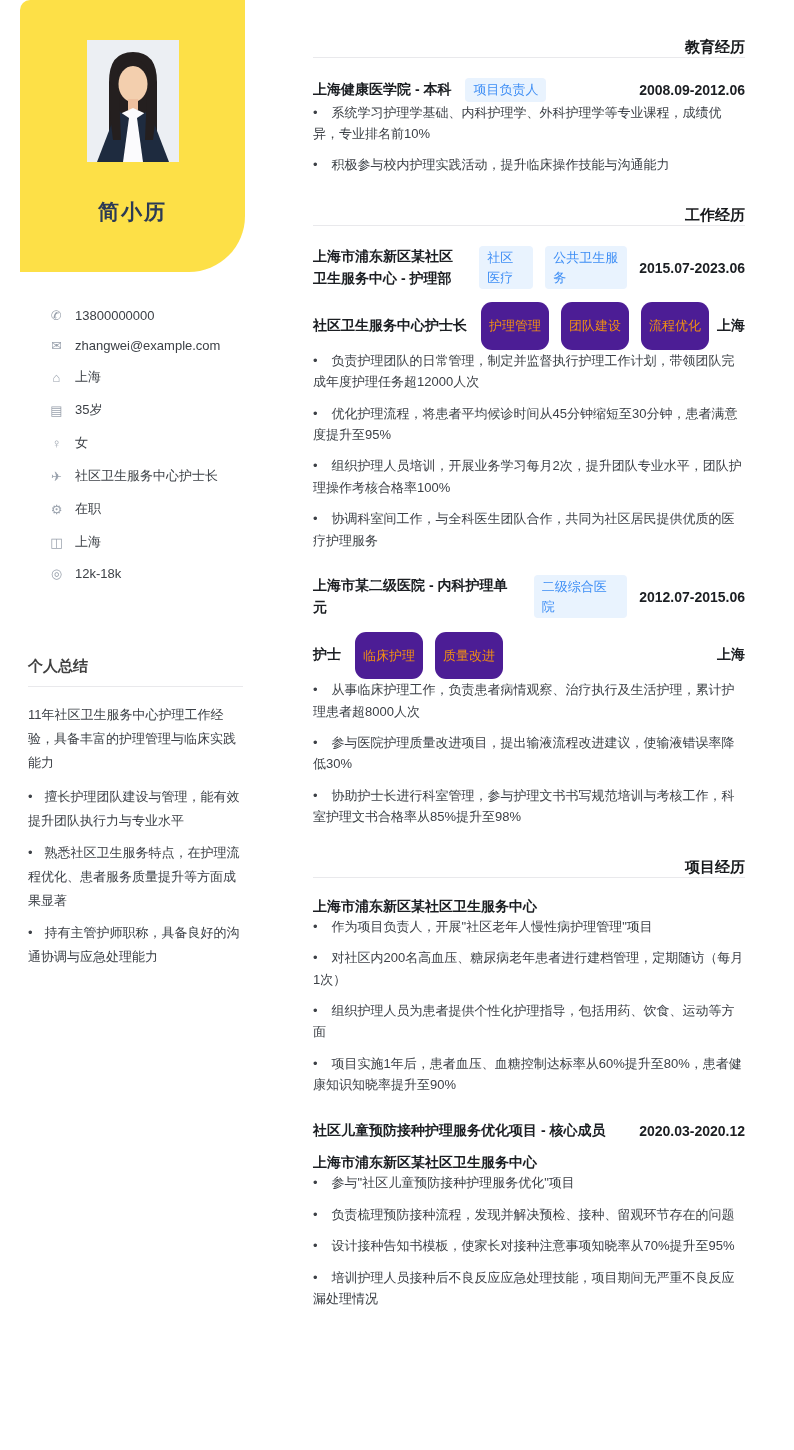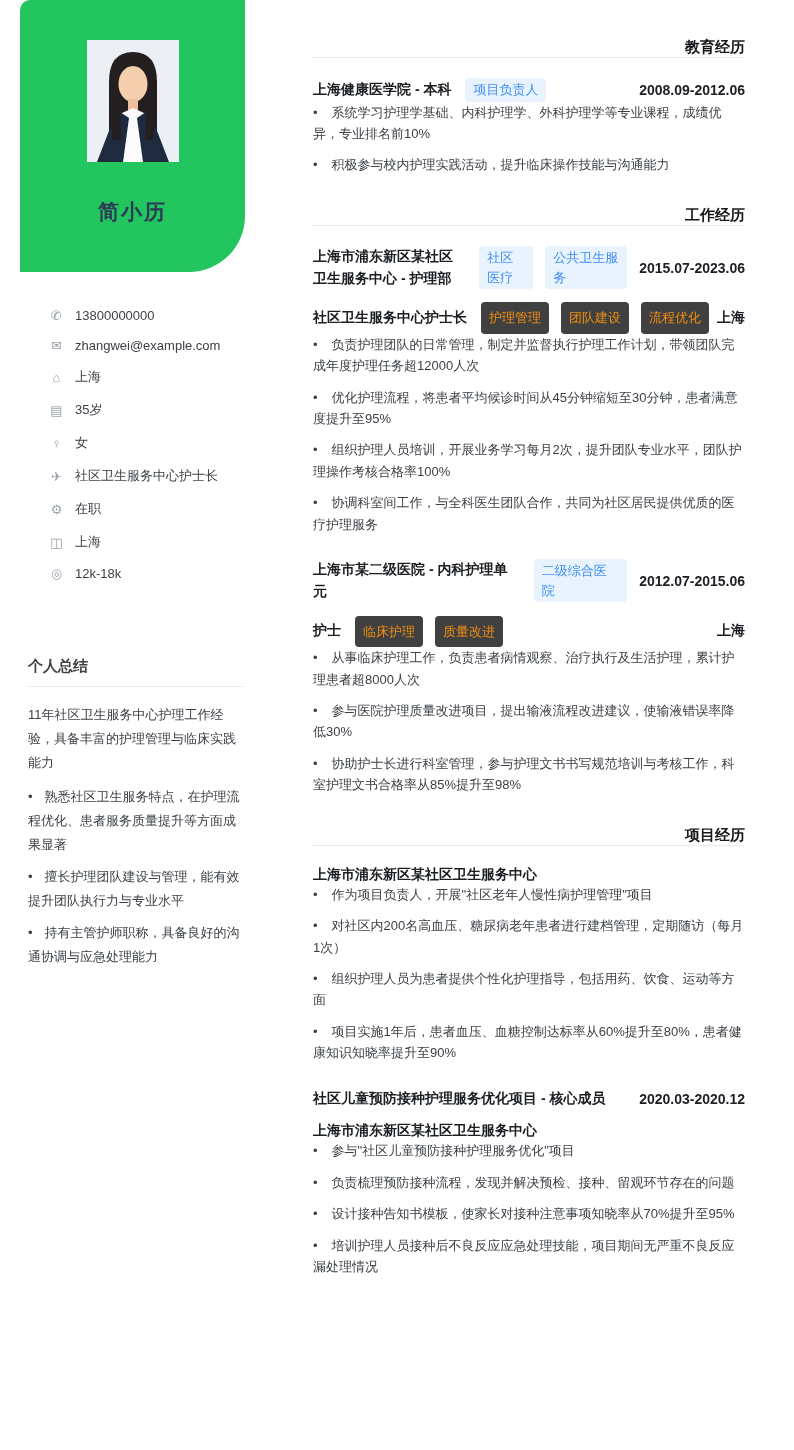--- a/index.html
+++ b/index.html
@@ -7,21 +7,21 @@
   body {
     width:794px; min-height:1450px;
     font-family:"Liberation Sans","DejaVu Sans",sans-serif;
     color:#3c4046;
   }
   .page { display:flex; width:794px; padding:0 49px 30px 20px; }
 
   
   .sidebar { width:225px; flex-shrink:0; }
   .profile-block {
-    width:225px; height:272px; background:#22c55e;
+    width:225px; height:272px; background:#fde047;
     border-radius:10px 0 56px 0;
     display:flex; flex-direction:column; align-items:center;
   }
   .photo {
     width:92px; height:122px; margin-top:40px; overflow:hidden;
     background:#eceff3;
   }
   .photo svg { display:block; }
   .name {
     margin-top:36px; font-size:21px; font-weight:700; color:#2b3a55;
@@ -63,22 +63,22 @@
   .date {
     margin-left:auto; font-size:14px; font-weight:700; color:#1b1e22;
     white-space:nowrap; padding-left:12px;
   }
   .tag-blue {
     background:#e9f3fe; color:#3e8ef5; font-size:13px; line-height:1.5;
     padding:2px 8px; border-radius:4px; display:inline-block;
   }
   .tw-56 { width:54px; } .tw-80 { width:82px; }
   .tag-orange {
-    background:#404040; color:#f08f13; font-size:13px; line-height:1.5;
-    padding:6px 8px; border-radius:4px; display:inline-block;
+    background:#4c1d95; color:#f08f13; font-size:13px; line-height:1.5;
+    padding:14px 8px; border-radius:11px; display:inline-block;
   }
   .role-line { display:flex; align-items:center; margin-top:13px; }
   .role-name { font-size:14px; font-weight:700; color:#1b1e22; }
   .role-tags { display:flex; gap:12px; margin-left:14px; }
   .loc { margin-left:auto; font-size:14px; font-weight:700; color:#1b1e22; }
   .sub-line { margin-top:13px; font-size:14px; font-weight:700; color:#1b1e22; }
   ul.bullets { list-style:none; }
   ul.bullets li {
     font-size:13px; line-height:1.65; color:#3c4046; margin-bottom:10px;
   }
@@ -144,22 +144,22 @@
       <li>
         <span class="c-icon">◎</span>
         <span>12k-18k</span>
       </li>
     </ul>
 
     <div class="summary">
       <h3>个人总结</h3>
       <p>11年社区卫生服务中心护理工作经验，具备丰富的护理管理与临床实践能力</p>
       <ul>
+        <li>擅长护理团队建设与管理，能有效提升团队执行力与专业水平</li>
         <li>熟悉社区卫生服务特点，在护理流程优化、患者服务质量提升等方面成果显著</li>
-        <li>擅长护理团队建设与管理，能有效提升团队执行力与专业水平</li>
         <li>持有主管护师职称，具备良好的沟通协调与应急处理能力</li>
       </ul>
     </div>
   </aside>
 
   <main class="main">
 
     <section>
       <h2>教育经历</h2>
       <div class="entry">

